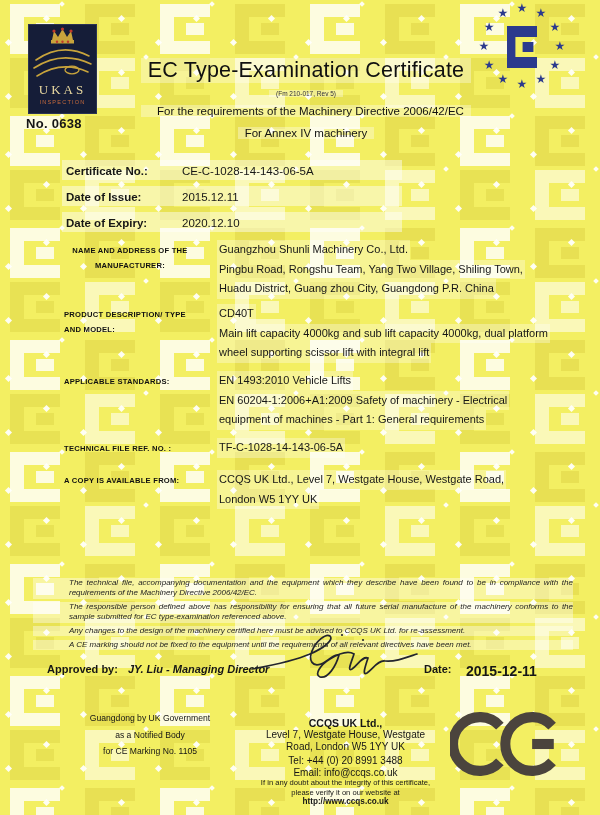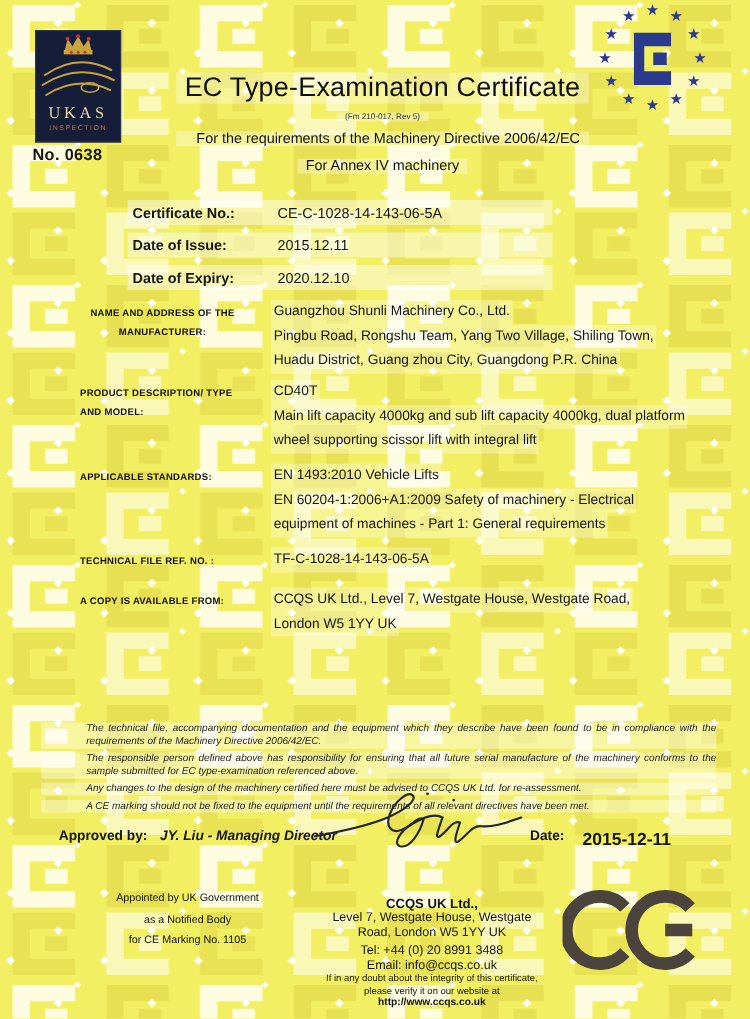--- a/index.html
+++ b/index.html
@@ -26,21 +26,21 @@
   .subtitle { font-size:11.5px; margin-top:8px; color:#121212;padding-left:16px; }
   .subtitle2 { font-size:11.5px; margin-top:10px; color:#121212; }
 
   
   .eu-wrap { left:474px; top:0px; width:96px; height:96px; }
   .eu-star { position:absolute; font-size:12px; color:#2b3a8d; transform:translate(-50%,-50%); }
   .eu-e { position:absolute; left:33px; top:26px; }
 
   
   .fields { left:62px; top:160px; width:360px; }
-  .f-row { margin-bottom:6px; background:rgba(255,255,255,.46); width:340px; padding:1px 2px 1px 4px;margin-left:40px; }
+  .f-row { margin-bottom:6px; background:rgba(255,255,255,.46); width:340px; padding:1px 2px 1px 4px; }
   .f-label { display:inline-block; width:116px; font-weight:bold; font-size:11.5px; }
   .f-value { font-size:11.5px; }
 
   
   .section { left:64px; width:500px; }
   .s-label { position:absolute; left:0; top:3px; width:132px; font-weight:bold; font-size:7.6px; letter-spacing:.25px; line-height:15px; color:#101010; }
   .s-values { position:absolute; left:153px; top:0; width:347px; font-size:11px; line-height:19.5px; }
   .s-values .line { background:rgba(255,255,255,.32); width:fit-content; padding:0 2px; }
 
   
@@ -212,21 +212,21 @@
     <g stroke="#23252e" stroke-width="1.7" fill="none" stroke-linecap="round">
       <path d="M2,41 C24,37 44,33 60,26 C74,20 84,12 80,8 C76,5 66,13 62,23 C58,33 63,39 71,36 C79,33 84,25 89,27 C86,38 78,51 70,49 C64,47 70,37 80,31 C90,25 99,23 104,26 C101,35 97,44 102,41 C108,37 112,28 118,30 C115,39 112,48 117,45 C123,41 128,32 135,33 C145,34 155,30 167,26"></path>
       <circle cx="92" cy="7" r="1.1" fill="#23252e" stroke="none"></circle>
       <circle cx="113" cy="12" r="1.1" fill="#23252e" stroke="none"></circle>
     </g>
   </svg>
   <div class="abs date-label">Date:</div>
   <div class="abs date-value">2015-12-11</div>
 
   <div class="abs notified">
-    <div>Appointed by UK Government</div>
+    <div>Guangdong by UK Government</div>
     <div>as a Notified Body</div>
     <div>for CE Marking No. 1105</div>
   </div>
 
   <div class="abs company">
     <div class="co-name">CCQS UK Ltd.,</div>
     <div class="co-line">Level 7, Westgate House, Westgate</div>
     <div class="co-line">Road, London W5 1YY UK</div>
     <div class="co-tel">Tel: +44 (0) 20 8991 3488</div>
     <div class="co-email">Email: info@ccqs.co.uk</div>

